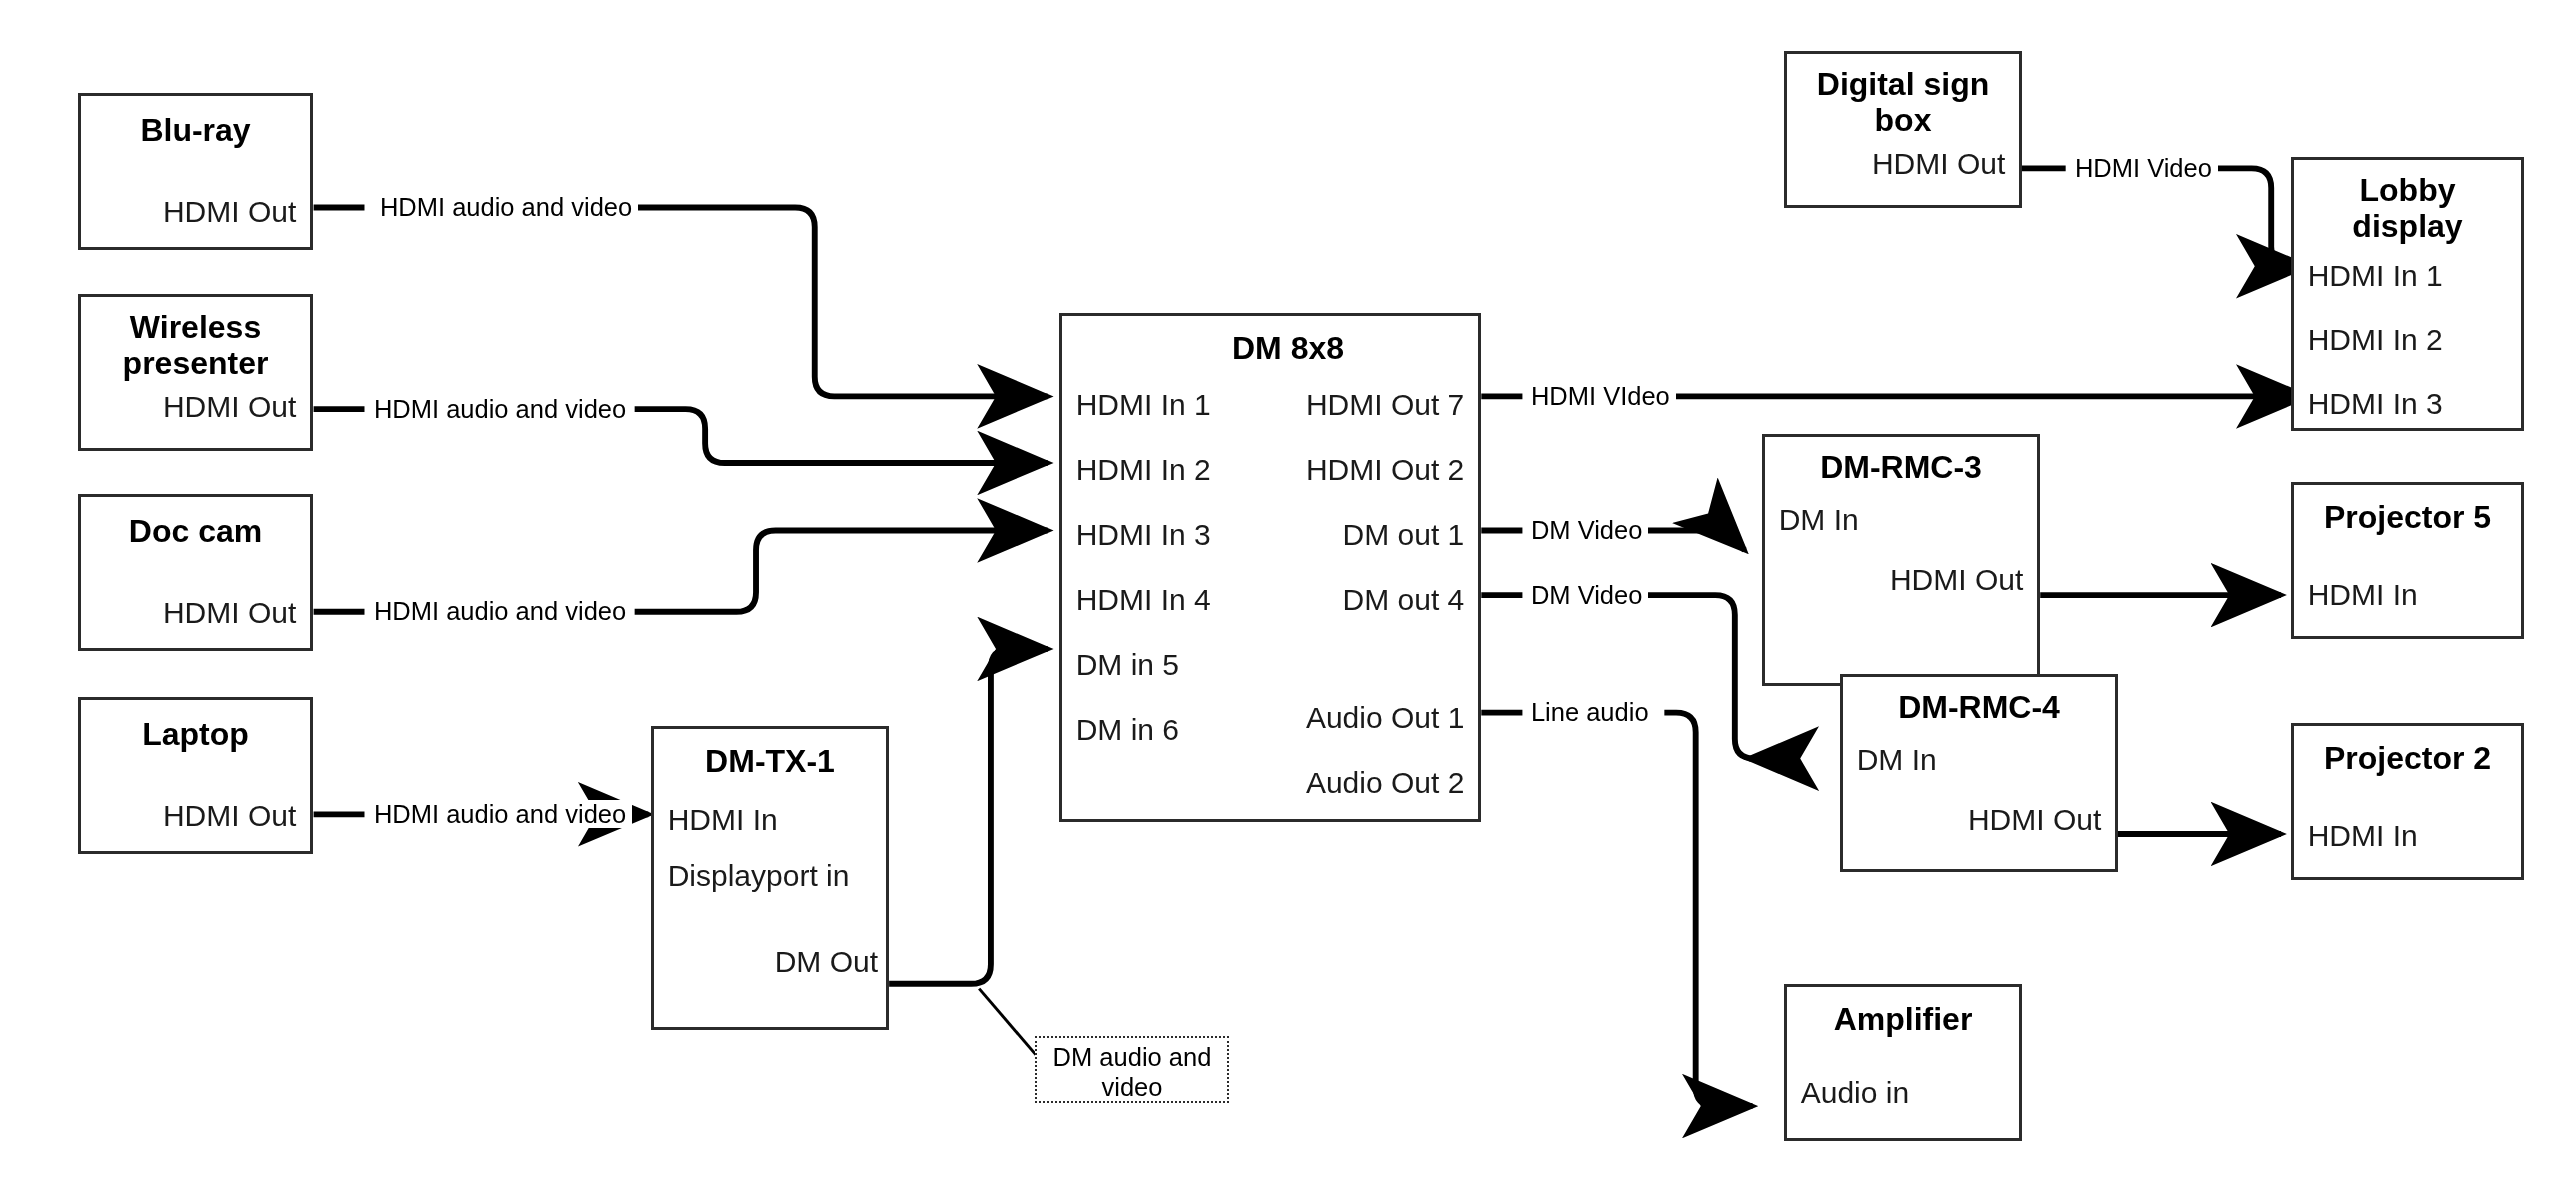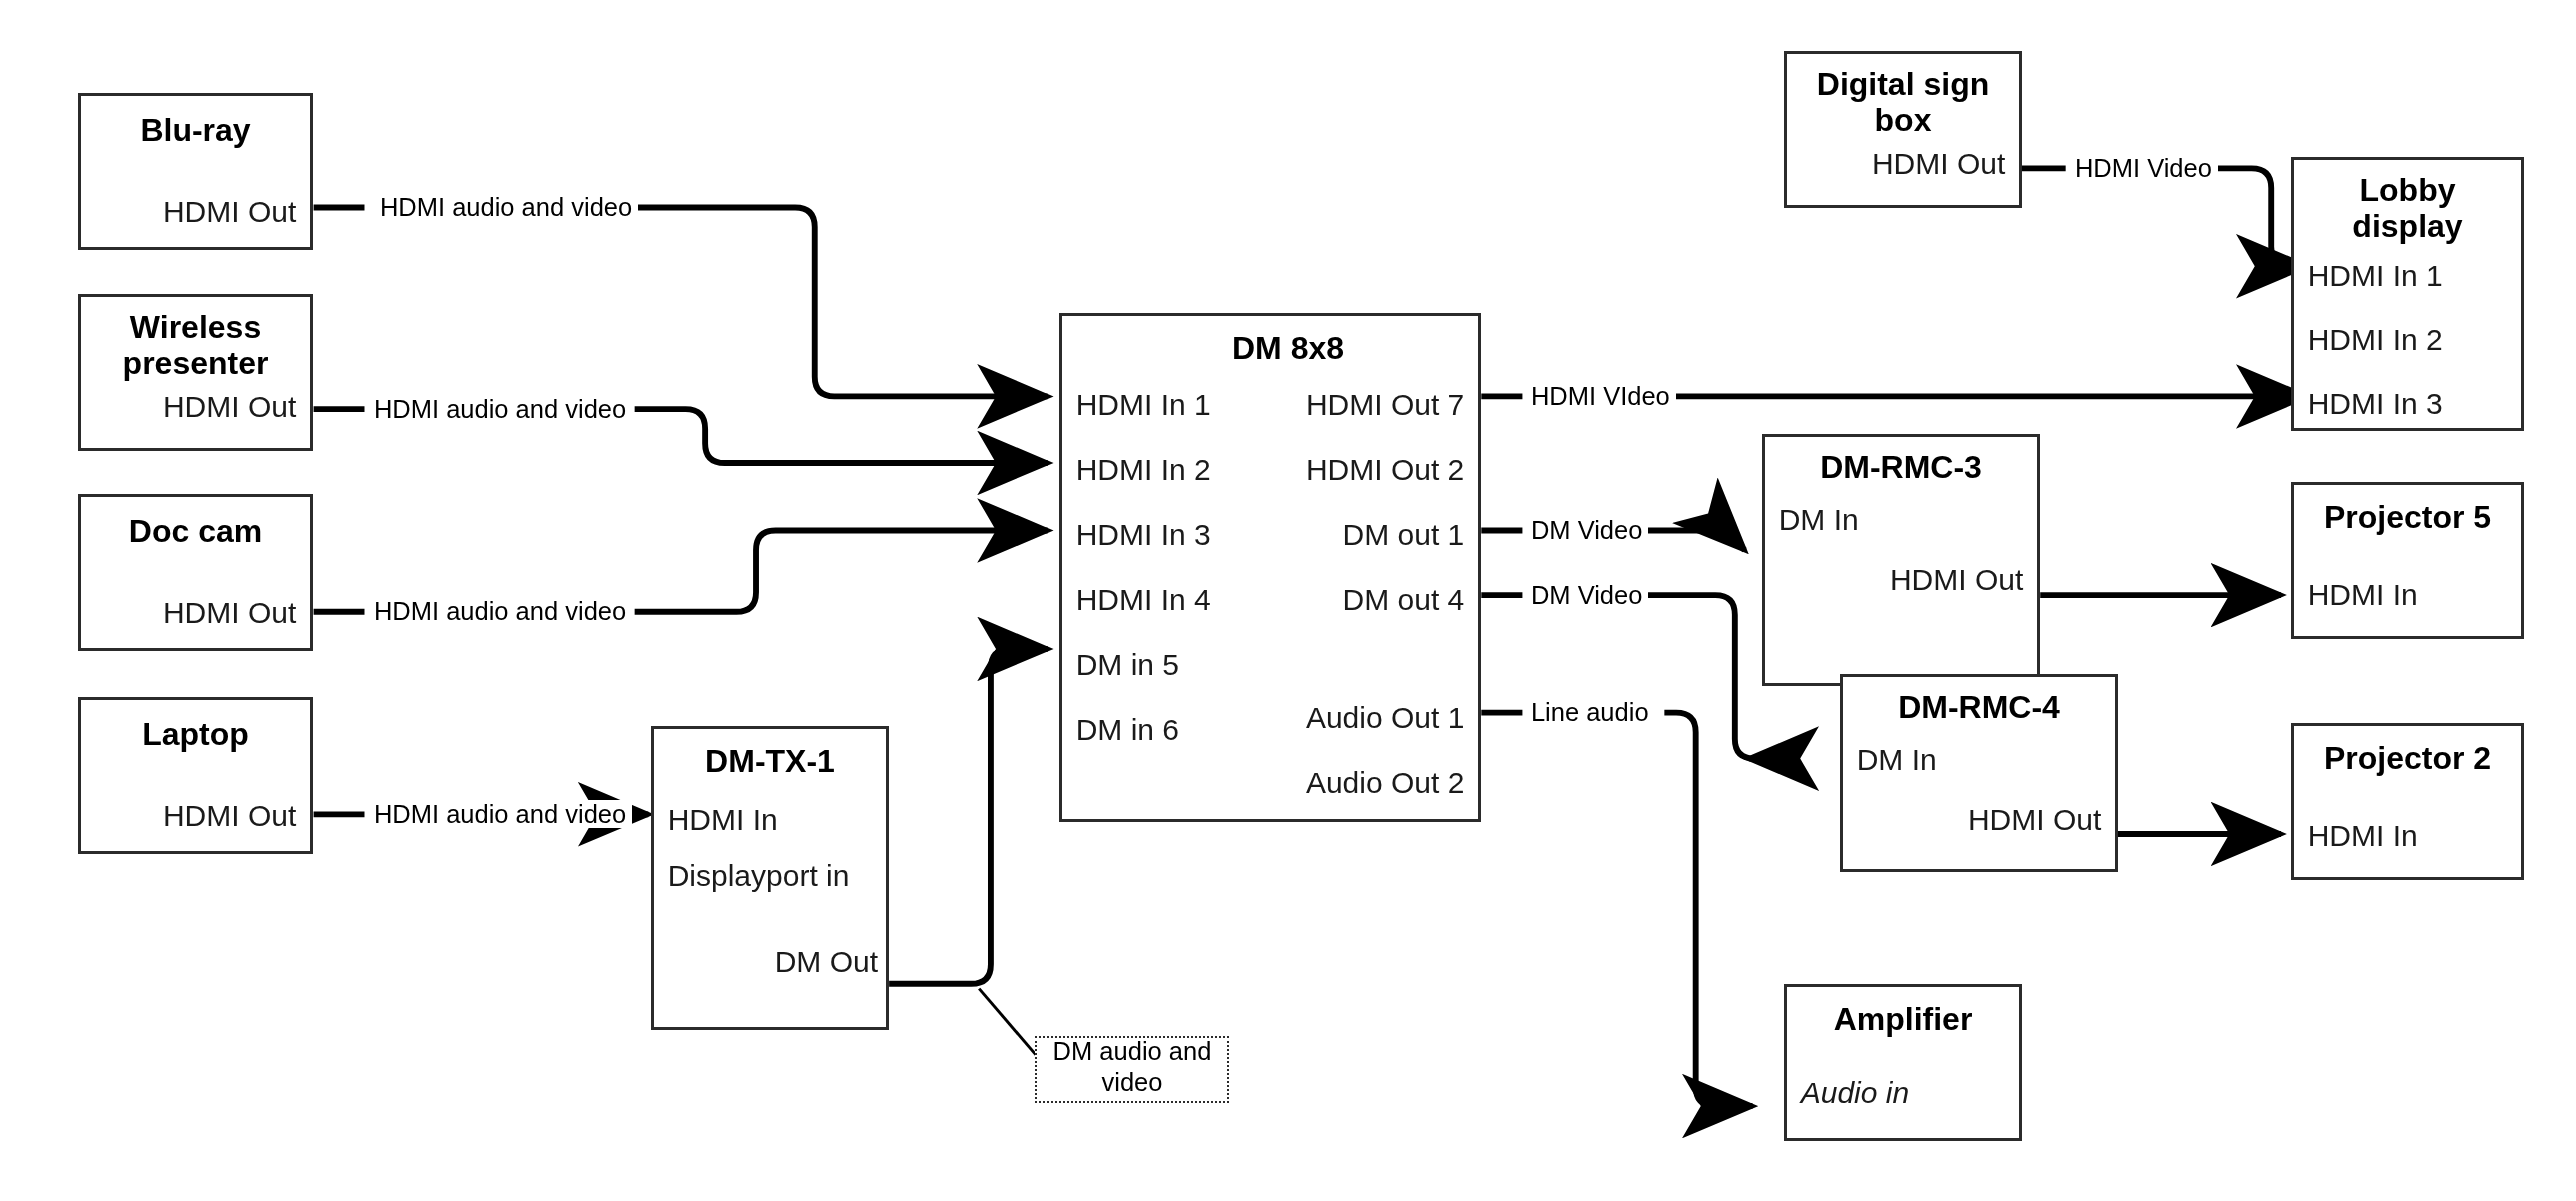--- a/index.html
+++ b/index.html
@@ -6,21 +6,21 @@
   body{font-family:"Liberation Sans",sans-serif;}
   #stage{position:relative;width:2576px;height:1201px;background:#ffffff;overflow:hidden;}
   svg#wires{position:absolute;left:0;top:0;width:2576px;height:1201px;pointer-events:none;}
   .node{position:absolute;box-sizing:border-box;border:3.9px solid #2b2b2b;background:#ffffff;}
   .node-title{text-align:center;font-weight:bold;font-size:32px;color:#000;line-height:1.15;}
   .port{font-size:30px;color:#1a1a1a;line-height:1.1;}
   .port.left{text-align:left;}
   .port.right{text-align:right;}
   .edge-label{position:absolute;font-size:25.5px;color:#000;background:#ffffff;white-space:nowrap;padding:0 5.9px;line-height:1.1;}
   .callout{position:absolute;box-sizing:border-box;border:2.9px dotted #2b2b2b;background:#ffffff;
-           display:flex;align-items:flex-end;justify-content:center;text-align:center;
+           display:flex;align-items:flex-start;justify-content:center;text-align:center;
            font-size:25.5px;color:#000;line-height:1.2;padding:3.9px;}
 </style>
 </head>
 <body>
 
 <div id="stage">
 
   <svg id="wires" viewBox="0 0 2631 1227">
     <defs>
       <marker id="ah" markerWidth="13" markerHeight="11" refX="12" refY="5.5" orient="auto" markerUnits="strokeWidth">
@@ -139,21 +139,21 @@
     <div class="port left" style="margin-top:43px;padding-left:13.7px;">HDMI In</div>
   </div>
 
   <div class="node" style="left:2291px;top:723px;width:233px;height:157px;">
     <div class="node-title" style="margin-top:13.7px;">Projector 2</div>
     <div class="port left" style="margin-top:43px;padding-left:13.7px;">HDMI In</div>
   </div>
 
   <div class="node" style="left:1784px;top:984px;width:238px;height:157px;">
     <div class="node-title" style="margin-top:13.7px;">Amplifier</div>
-    <div class="port left" style="margin-top:39px;padding-left:13.7px;font-style:italic;">Audio in</div>
+    <div class="port left" style="margin-top:39px;padding-left:13.7px;">Audio in</div>
   </div>
 
   <div class="callout" style="left:1035px;top:1036px;width:194px;height:67px;">
     <span>DM audio and video</span>
   </div>
 
   <div class="edge-label" style="left:374px;top:193px;">HDMI audio and video</div>
   <div class="edge-label" style="left:368px;top:395px;">HDMI audio and video</div>
   <div class="edge-label" style="left:368px;top:597px;">HDMI audio and video</div>
   <div class="edge-label" style="left:368px;top:800px;">HDMI audio and video</div>

